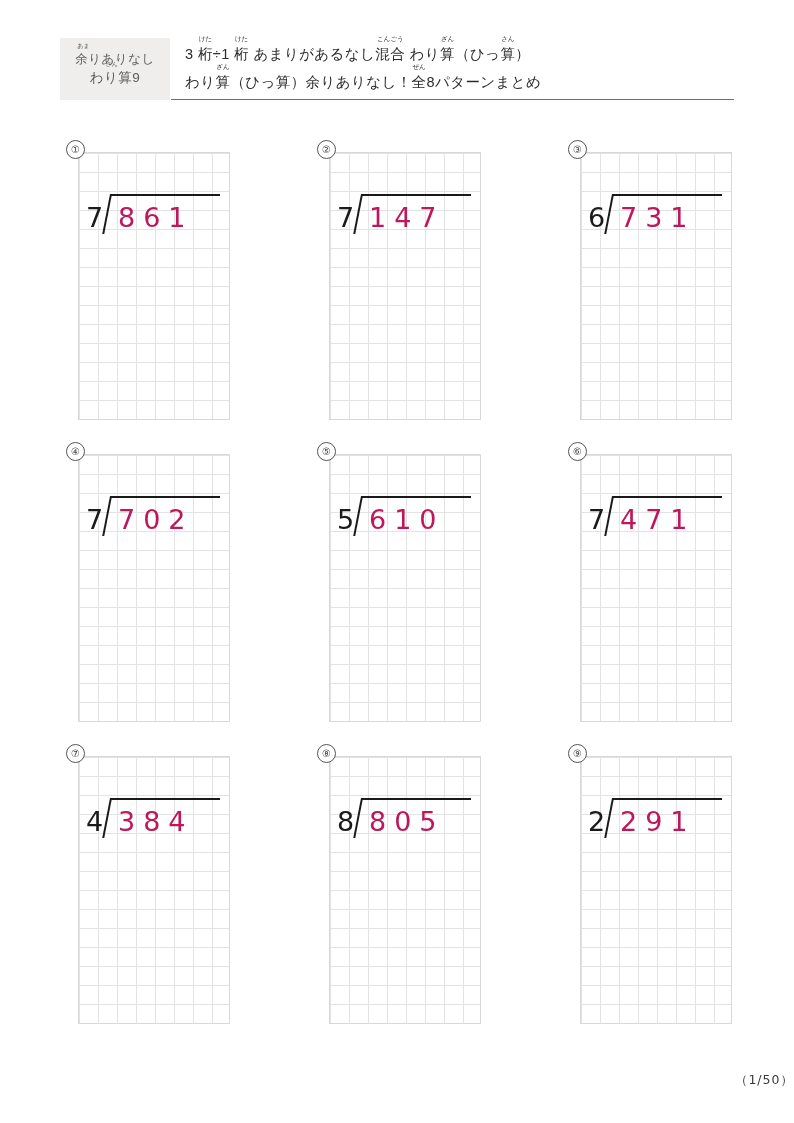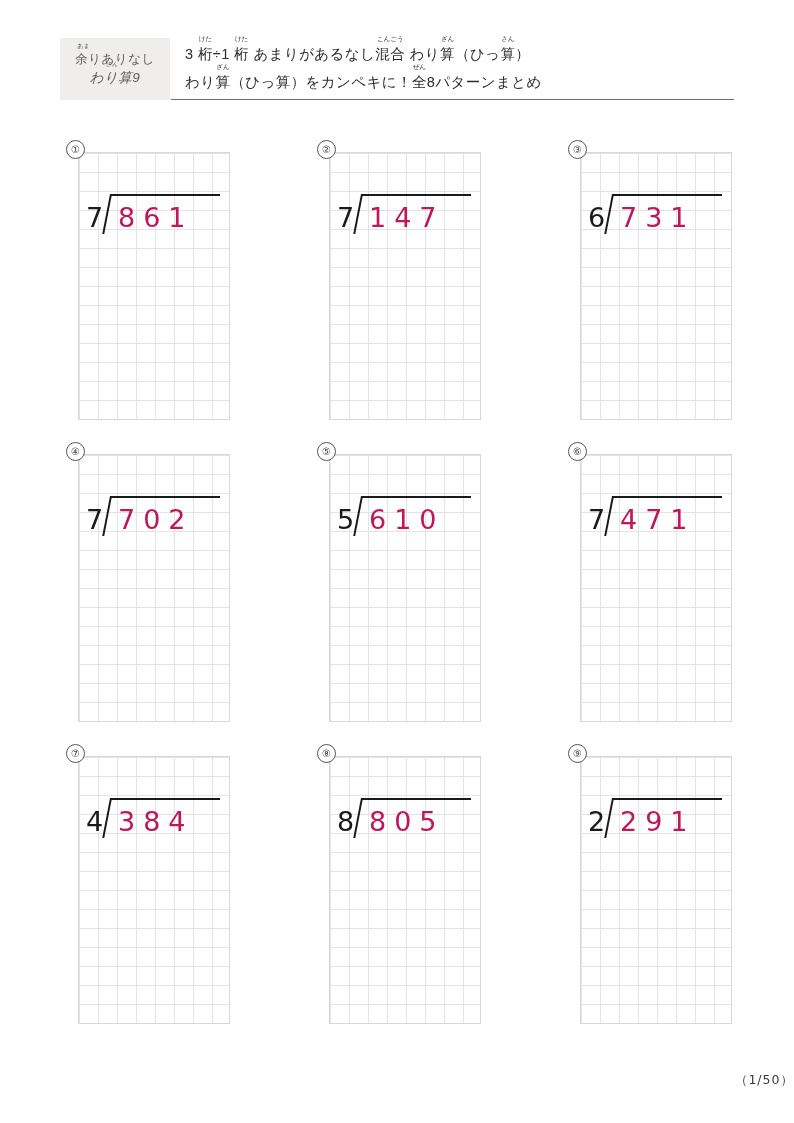--- a/index.html
+++ b/index.html
@@ -47,21 +47,20 @@
     top: -8px;
     left: 2px;
     font-size: 6px;
     letter-spacing: 0;
   }
   .badge-line2 {
     font-size: 13.5px;
     letter-spacing: 0.5px;
     line-height: 1.5;
     position: relative;
-    font-style: italic;
   }
   .badge-line2 .ruby-top {
     position: absolute;
     top: -8px;
     left: 16px;
     font-size: 6px;
     letter-spacing: 0;
   }
   .header-titles {
     flex: 1;
@@ -213,21 +212,21 @@
       <span class="ruby-top">あま</span>
       <span>余りありなし</span>
     </div>
     <div class="badge-line2">
       <span class="ruby-top">ざん</span>
       <span>わり算9</span>
     </div>
   </div>
   <div class="header-titles">
     <div class="title-line" id="title-line-1"><span>3 </span><span class="rb"><span class="rt">けた</span>桁</span><span>÷1 </span><span class="rb"><span class="rt">けた</span>桁</span><span> あまりがあるなし</span><span class="rb"><span class="rt">こんごう</span>混合</span><span> わり</span><span class="rb"><span class="rt">ざん</span>算</span><span>（ひっ</span><span class="rb"><span class="rt">さん</span>算</span><span>）</span></div>
-    <div class="title-line" id="title-line-2"><span>わり</span><span class="rb"><span class="rt">ざん</span>算</span><span>（ひっ算）をカンペキに！</span><span class="rb"><span class="rt">ぜん</span>全</span><span>8パターンまとめ</span></div>
+    <div class="title-line" id="title-line-2"><span>わり</span><span class="rb"><span class="rt">ざん</span>算</span><span>（ひっ算）余りありなし！</span><span class="rb"><span class="rt">ぜん</span>全</span><span>8パターンまとめ</span></div>
   </div>
 </div>
 
 <div class="sheet" id="sheet">
     <div class="row">
       <div class="problem">
         <div class="grid"></div>
         <div class="num-circle">①</div>
         <div class="division">
           <div class="divisor">7</div>

